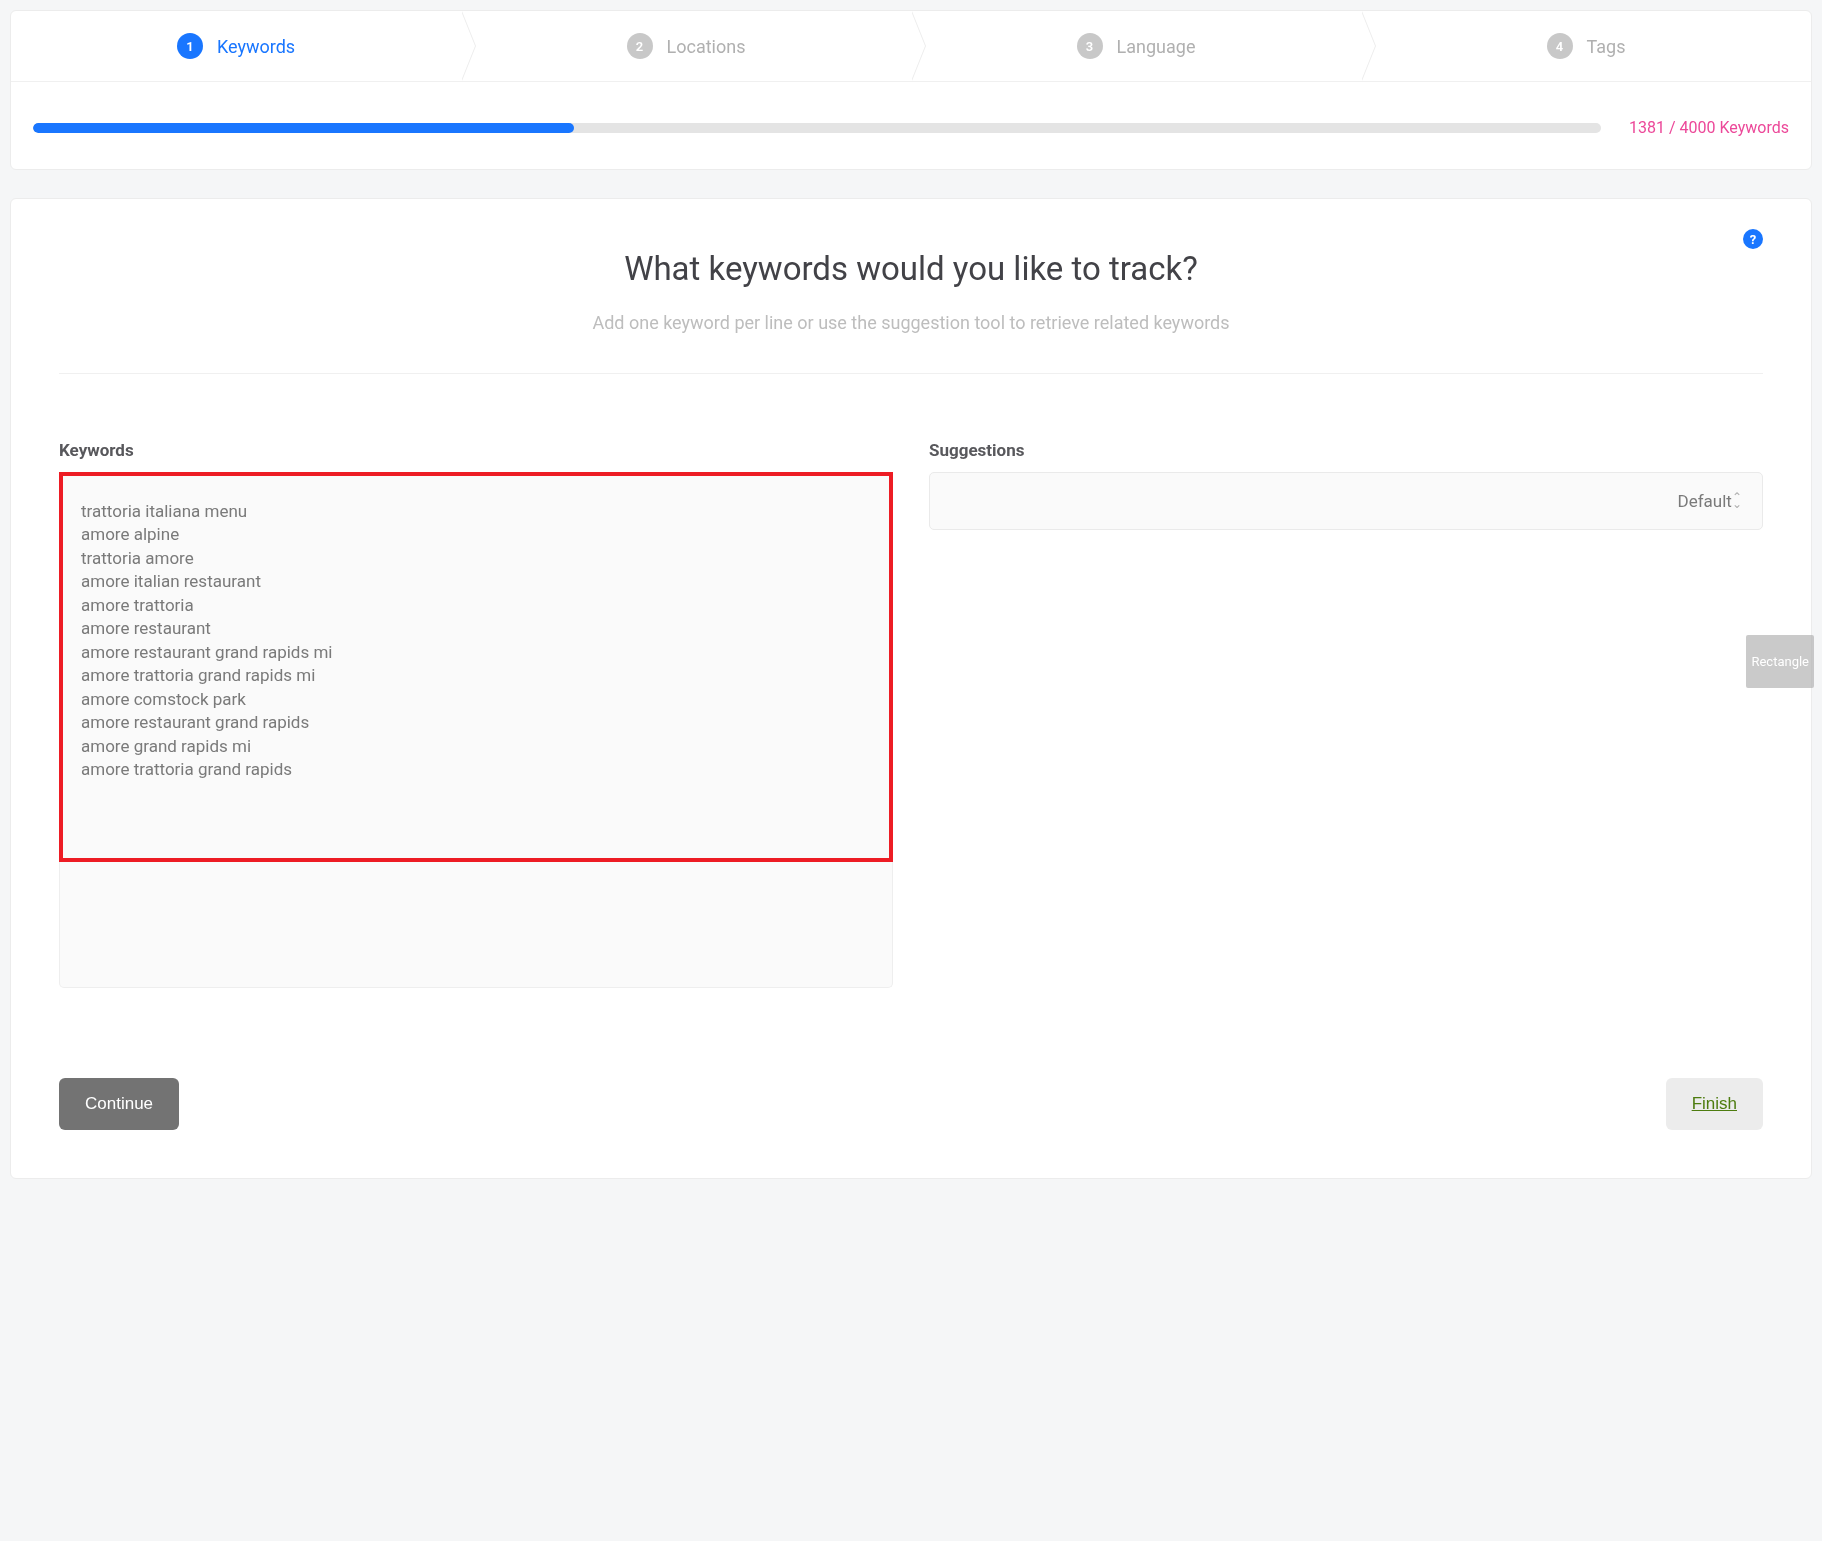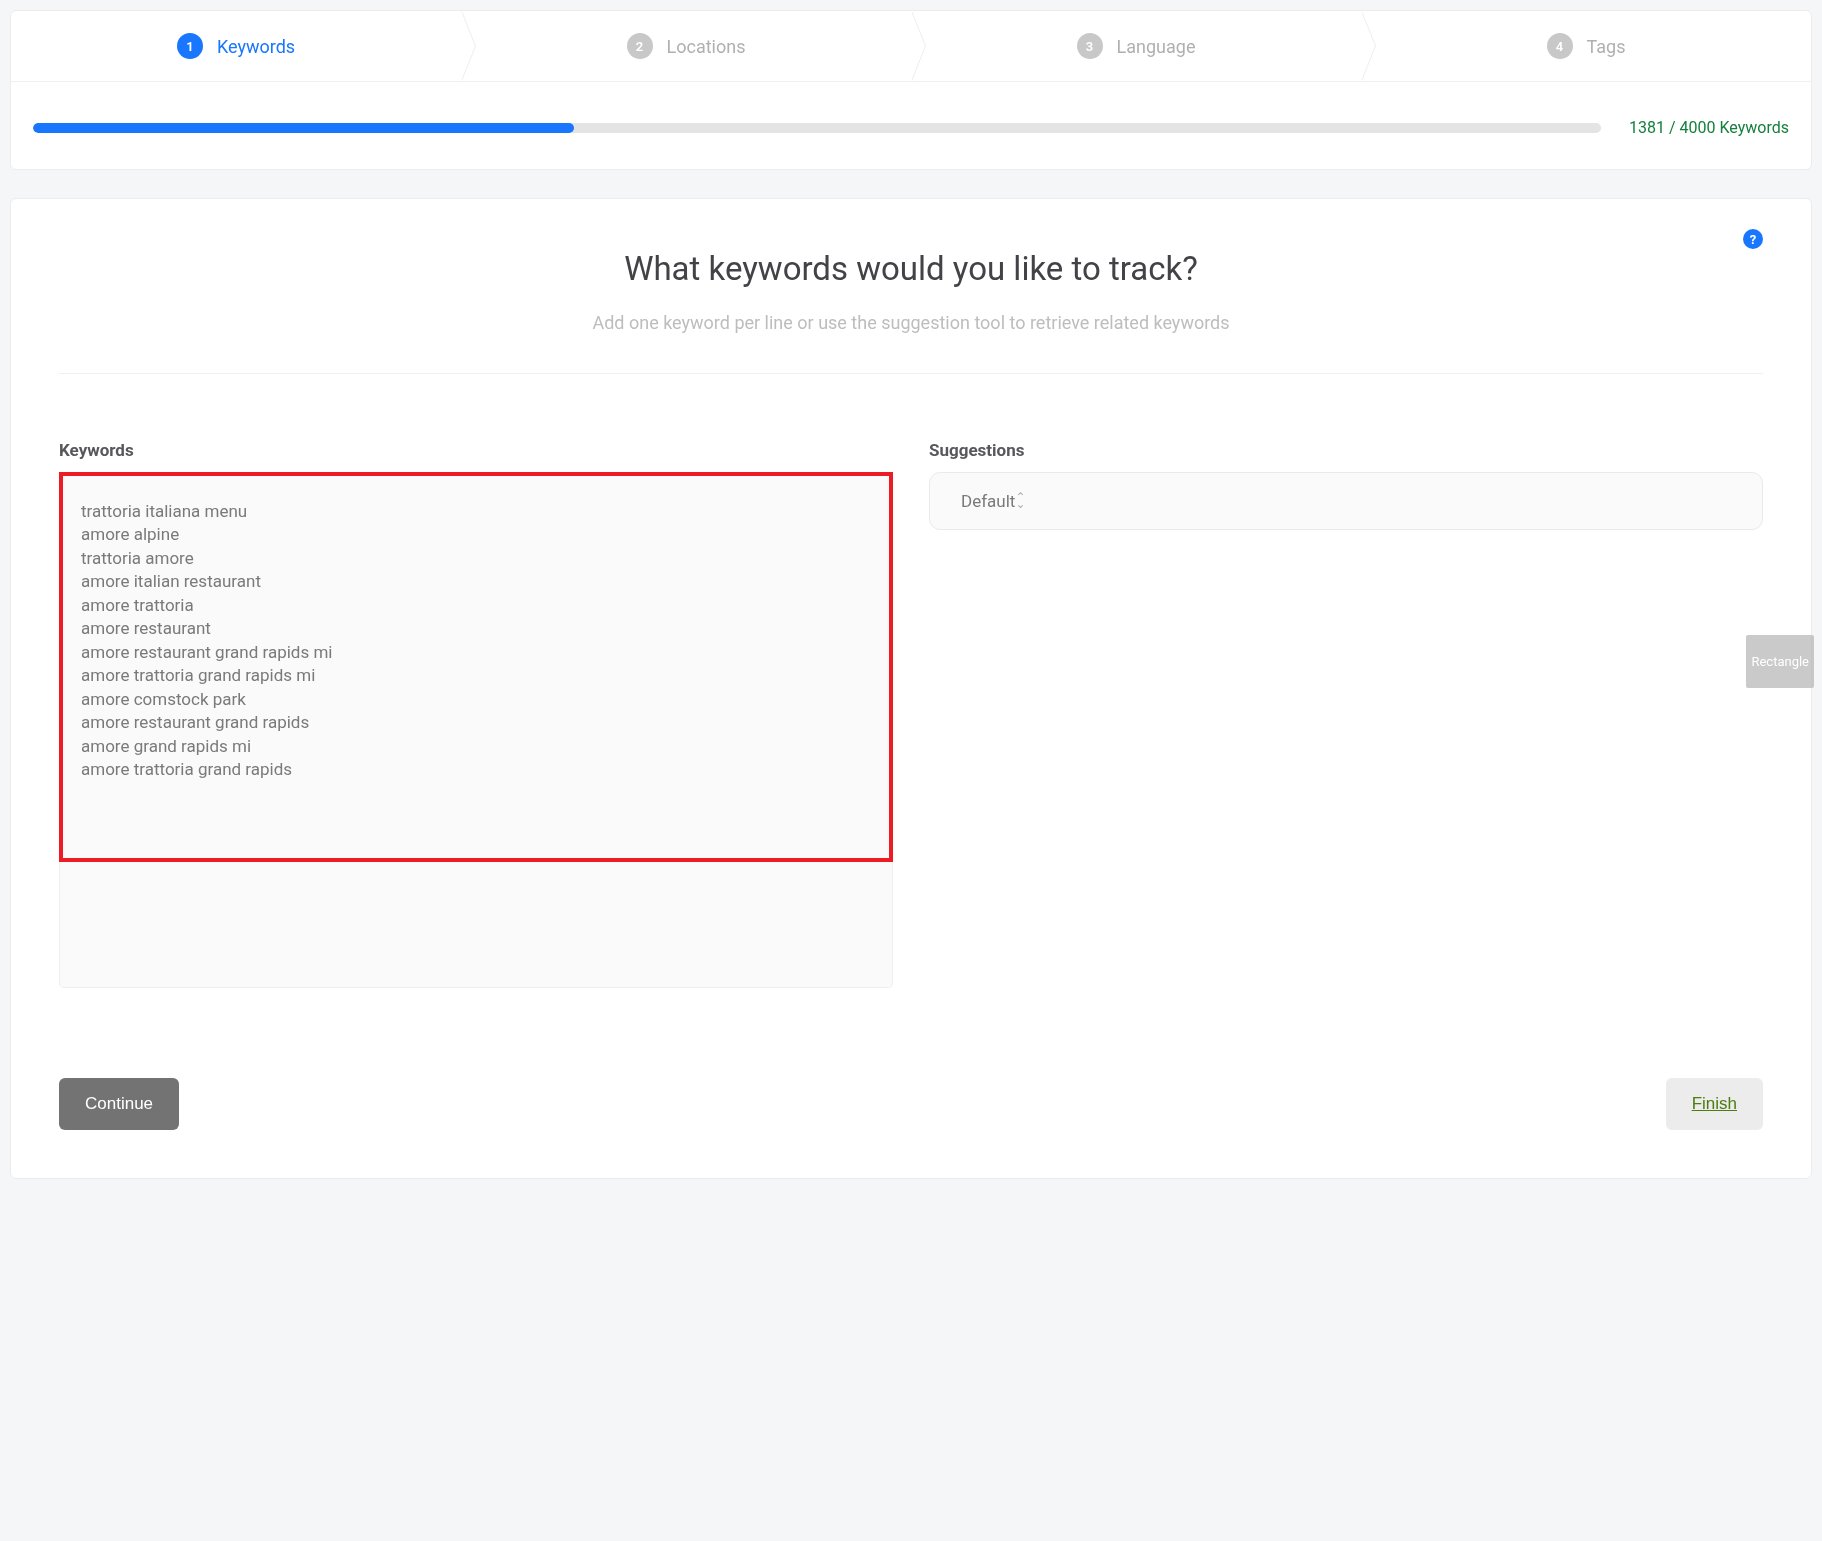--- a/index.html
+++ b/index.html
@@ -74,21 +74,21 @@
     border-radius: 6px;
     overflow: hidden;
   }
   .progress-fill {
     height: 100%;
     background: #1976ff;
     border-radius: 6px;
   }
   .progress-text {
     font-size: 16px;
-    color: #15803d;
+    color: #ec4899;
     white-space: nowrap;
   }
   
   .main-card {
     padding: 50px 48px 48px 48px;
     position: relative;
   }
   .help-icon {
     position: absolute;
     top: 30px;
@@ -146,27 +146,27 @@
     background: #fafafa;
     border: 1px solid #eee;
     border-top: none;
     border-radius: 0 0 5px 5px;
     height: 126px;
   }
   
   .select-box, .search-box {
     background: #fafafa;
     border: 1px solid #eaeaea;
-    border-radius: 11px;
-    padding: 18px 31px;
+    border-radius: 5px;
+    padding: 18px 20px;
     font-size: 17px;
     color: #7a7a7a;
     display: flex;
     align-items: center;
-    justify-content: flex-start;
+    justify-content: flex-end;
     margin-bottom: 20px;
     cursor: pointer;
   }
   .search-box { cursor: text; }
   .updown {
     display: flex;
     flex-direction: column;
     line-height: 0.6;
     color: #b0b0b0;
     font-size: 12px;

